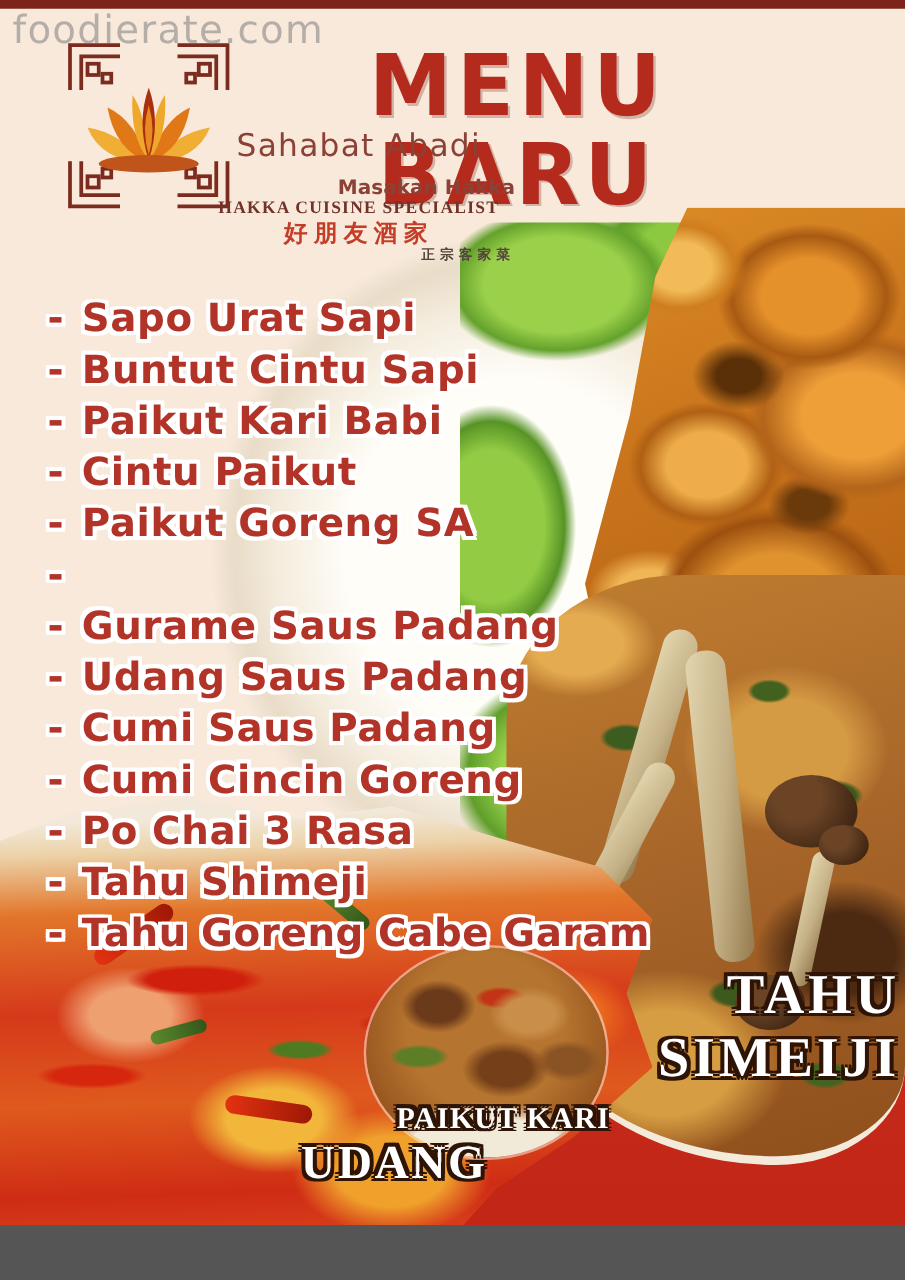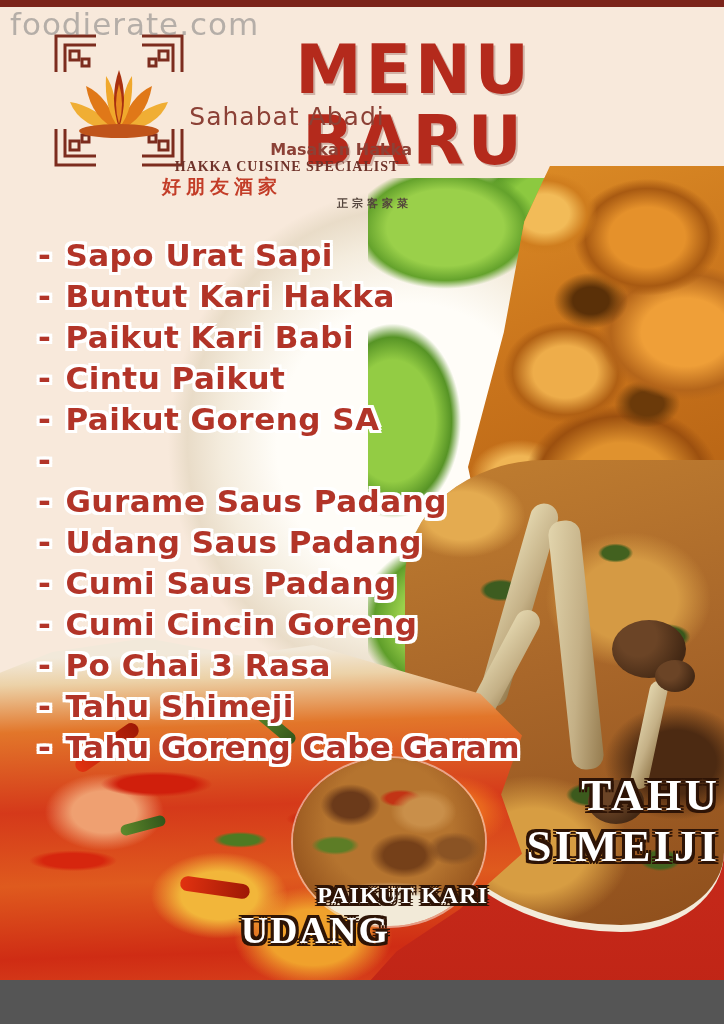--- a/index.html
+++ b/index.html
@@ -36,21 +36,21 @@
   #subtitle{
     left:162px;top:140px;width:250px;text-align:right;z-index:11;
     font-size:16px;font-weight:600;color:#8c4136;
   }
   #tagline{
     left:152px;top:159px;width:270px;text-align:center;z-index:11;
     font-family:"Liberation Serif","DejaVu Serif",serif;
     font-size:14px;font-weight:700;color:#70332a;letter-spacing:1px;
   }
   #chinese-name{
-    left:162px;top:174px;width:250px;z-index:11;
+    left:162px;top:174px;width:250px;text-align:center;z-index:11;
     font-family:sans-serif;
     font-size:19px;font-weight:700;color:#c33d28;letter-spacing:5px;
   }
   #chinese-tagline{
     left:162px;top:196px;width:250px;text-align:right;z-index:11;
     font-family:sans-serif;
     font-size:11px;font-weight:600;color:#53443c;letter-spacing:4px;
   }
 
   
@@ -246,21 +246,21 @@
     <div class="abs" id="chinese-tagline">正宗客家菜</div>
   </div>
 
   <div class="abs" id="menu-list">
     <div class="menu-row">
         <span class="dash">-</span>
         <span class="menu-text">Sapo Urat Sapi</span>
       </div>
     <div class="menu-row">
         <span class="dash">-</span>
-        <span class="menu-text">Buntut Kari Hakka</span>
+        <span class="menu-text">Buntut Cintu Sapi</span>
       </div>
     <div class="menu-row">
         <span class="dash">-</span>
         <span class="menu-text">Paikut Kari Babi</span>
       </div>
     <div class="menu-row">
         <span class="dash">-</span>
         <span class="menu-text">Cintu Paikut</span>
       </div>
     <div class="menu-row">

